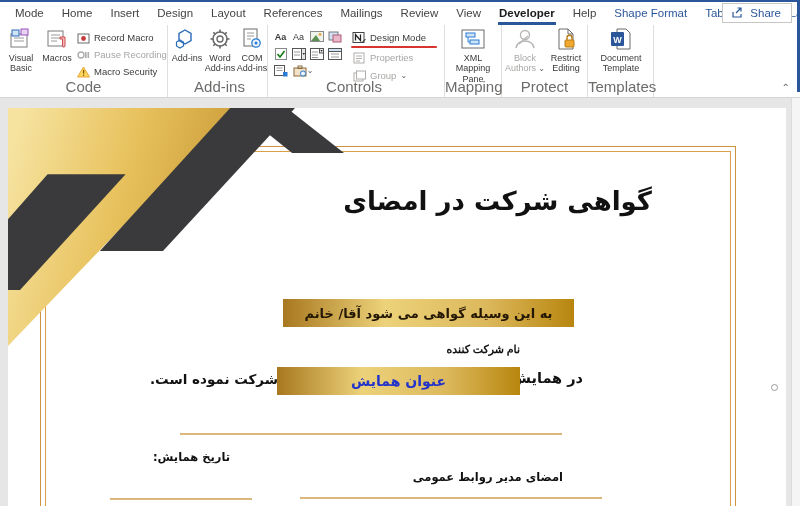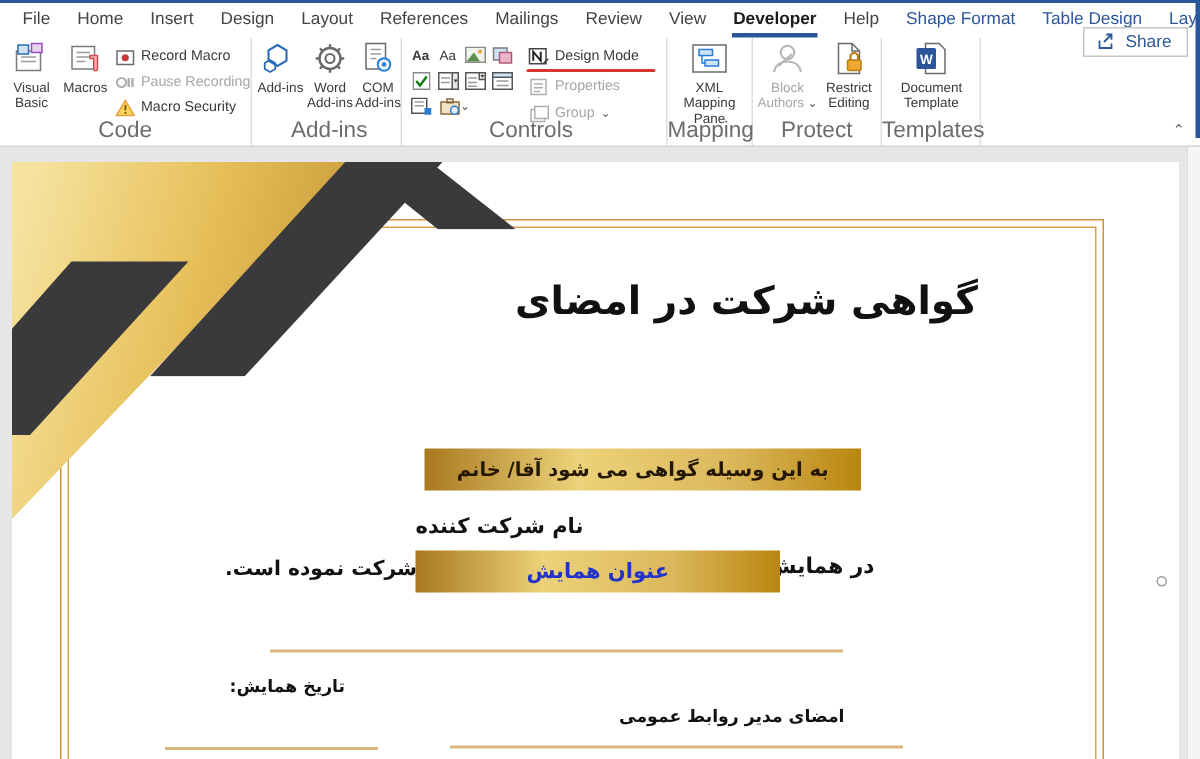--- a/index.html
+++ b/index.html
@@ -8,21 +8,21 @@
 
   
   .topline { position:absolute; top:0; left:0; width:800px; height:2px; background:#2b579a; z-index:30; }
   .rightedge { position:absolute; top:0; right:0; width:3px; height:92px; background:#2b579a; z-index:30; }
 
   .tabbar { position:absolute; top:2px; left:0; width:800px; height:23px; background:#fff; display:flex; align-items:center; padding-left:6px; z-index:20; }
   .tab { font-size:11.5px; color:#444; padding:4px 9px 5px 9px; position:relative; white-space:nowrap; cursor:default; }
   .tab.active { color:#1b1a19; font-weight:bold; }
   .tab.active::after { content:""; position:absolute; left:8px; right:8px; bottom:-1px; height:3px; background:#2b579a; }
   .tab.ctx { color:#2b579a; }
-  .share-btn { position:absolute; right:8px; top:1px; border:1px solid #c8c6c4; background:#fff; color:#2b579a; font-size:11.5px; padding:3px 10px 3px 8px; display:flex; align-items:center; gap:7px;margin-top:15px; }
+  .share-btn { position:absolute; right:8px; top:1px; border:1px solid #c8c6c4; background:#fff; color:#2b579a; font-size:11.5px; padding:3px 10px 3px 8px; display:flex; align-items:center; gap:7px; }
 
   
   .ribbon { position:absolute; top:25px; left:0; width:800px; height:73px; background:#fff; border-bottom:1px solid #d6d4d2; z-index:10; }
   .rgroup { position:absolute; top:0; height:72px; border-right:1px solid #e0dedc; }
   .glabel { position:absolute; bottom:2px; left:0; right:0; text-align:center; font-size:15px; color:#6e6c6a; }
   .bigbtn { position:absolute; top:3px; width:38px; text-align:center; font-size:9px; color:#3b3a39; line-height:1.15; cursor:default; }
   .bigbtn .bicon { display:block; height:24px; line-height:24px; margin-bottom:1px; }
   .smallrow { position:absolute; display:flex; align-items:center; gap:4px; font-size:9.5px; color:#3b3a39; white-space:nowrap; cursor:default; }
   .smallrow.disabled { color:#a8a6a4; }
   .mini { width:14px; height:13px; display:inline-flex; align-items:center; justify-content:center; }
@@ -49,41 +49,41 @@
     clip-path:polygon(0 0,47% 0,100% 100%,52% 100%); }
   .dark-low { position:absolute; left:0; top:64px; width:120px; height:118px; background:#3a3a3c;
     clip-path:polygon(33% 2%,98% 2%,10% 100%,0 100%,0 40%); }
 
   .fa { font-family:"DejaVu Sans",sans-serif; direction:rtl; }
   .doc-title { position:absolute; top:78px; right:134px; font-size:26px; font-weight:bold; color:#111; }
   .goldbar { background:linear-gradient(90deg,#a8781f 0%,#ecd27a 35%,#dcb85c 70%,#b8860f 100%);
     display:flex; align-items:center; justify-content:center; }
   .bar1 { position:absolute; left:275px; top:191px; width:291px; height:28px; }
   .bar1 span { font-size:13px; font-weight:bold; color:#241703; }
-  .name-label { position:absolute; left:269px; top:235px; width:243px; text-align:left; font-size:14px; font-weight:bold; color:#111; }
+  .name-label { position:absolute; left:269px; top:235px; width:243px; text-align:right; font-size:11px; font-weight:bold; color:#111;font-family:Liberation Serif, serif; }
   .line3 { position:absolute; left:0; top:259px; width:778px; height:32px; }
   .bar2 { position:absolute; left:269px; top:0; width:243px; height:28px; }
   .bar2 span { font-size:14px; font-weight:bold; color:#2233cc; }
   .in-conf { position:absolute; right:203px; top:3px; font-size:14.5px; font-weight:bold; color:#111; }
   .participated { position:absolute; right:508px; top:4px; font-size:13.5px; font-weight:bold; color:#111; }
   .divider { position:absolute; left:172px; top:325px; width:382px; height:2px; background:#dcb77c; }
   .sig-label { position:absolute; left:330px; top:362px; width:225px; font-size:11.5px; font-weight:bold; color:#111; }
   .date-label { position:absolute; left:145px; top:342px; width:100px; text-align:left; font-size:11.5px; font-weight:bold; color:#111; }
   .sig-line { position:absolute; left:292px; top:389px; width:302px; height:2px; background:#dcb77c; }
   .date-line { position:absolute; left:102px; top:390px; width:142px; height:2px; background:#dcb77c; }
   .anchor-dot { position:absolute; left:763px; top:276px; width:7px; height:7px; border:1px solid #9a9a9a; border-radius:50%; }
 </style>
 </head>
 <body>
 
 <div class="topline"></div>
 <div class="rightedge"></div>
 
 <div class="tabbar">
-  <span class="tab">File</span>
+  <span class="tab">Mode</span>
   <span class="tab">Home</span>
   <span class="tab">Insert</span>
   <span class="tab">Design</span>
   <span class="tab">Layout</span>
   <span class="tab">References</span>
   <span class="tab">Mailings</span>
   <span class="tab">Review</span>
   <span class="tab">View</span>
   <span class="tab active">Developer</span>
   <span class="tab">Help</span>

